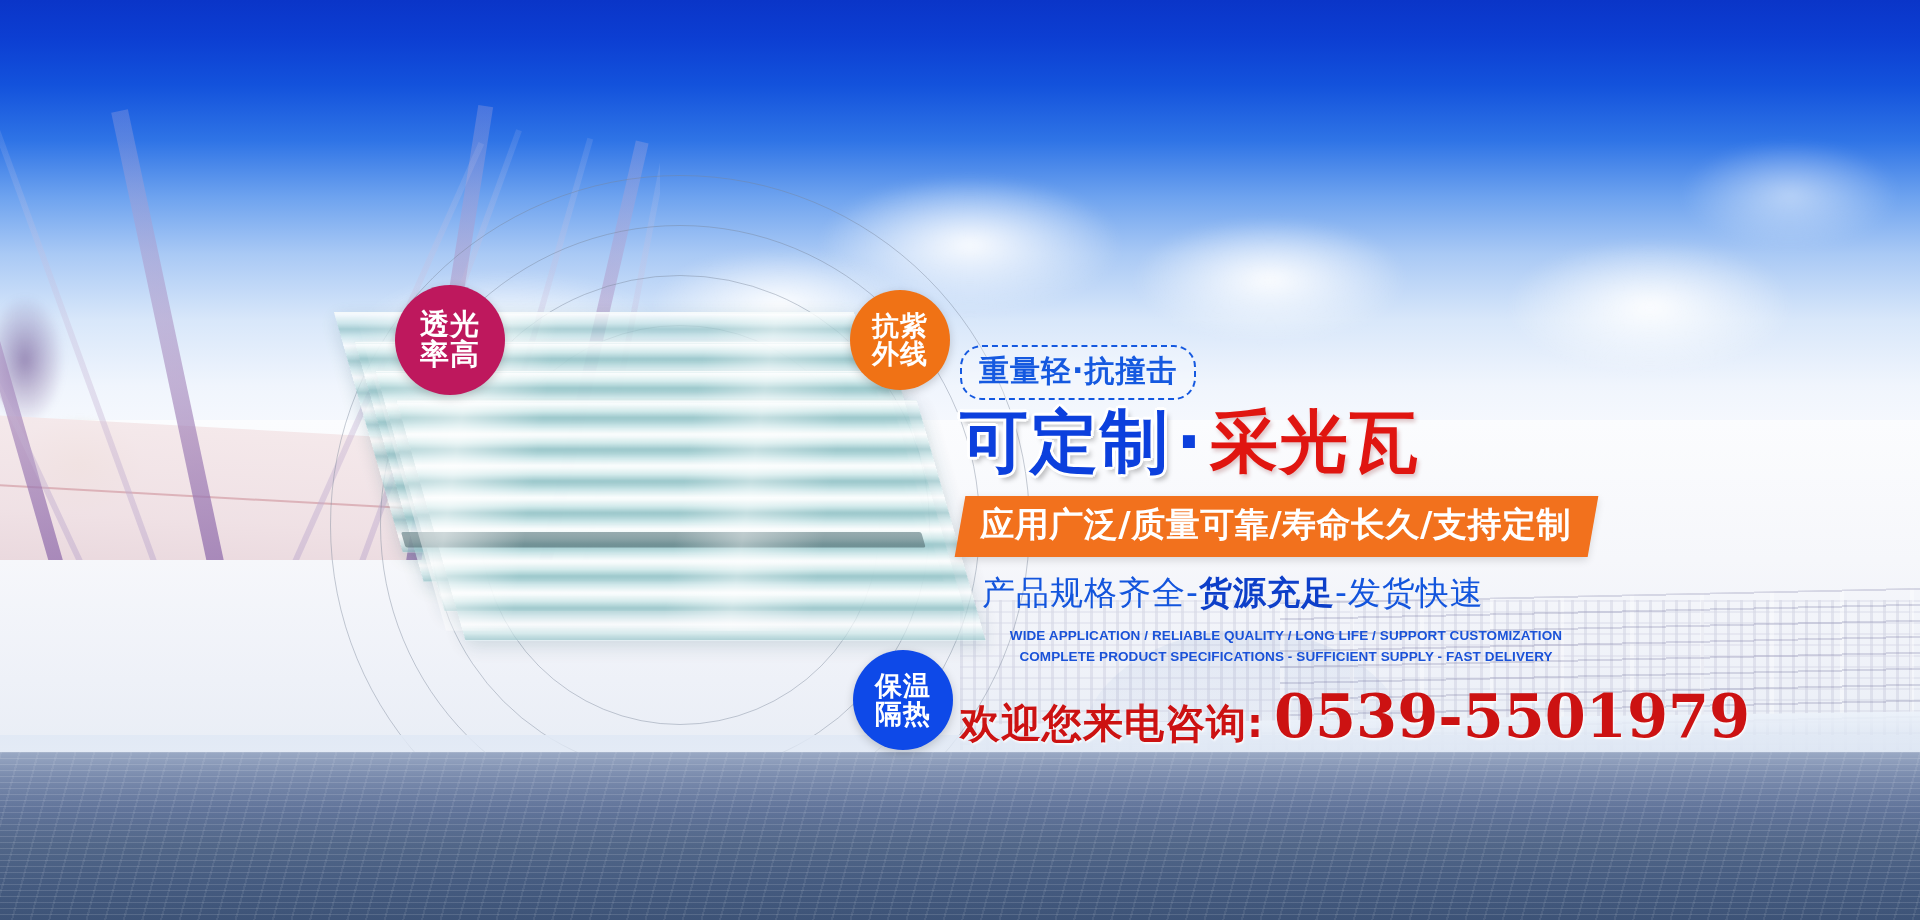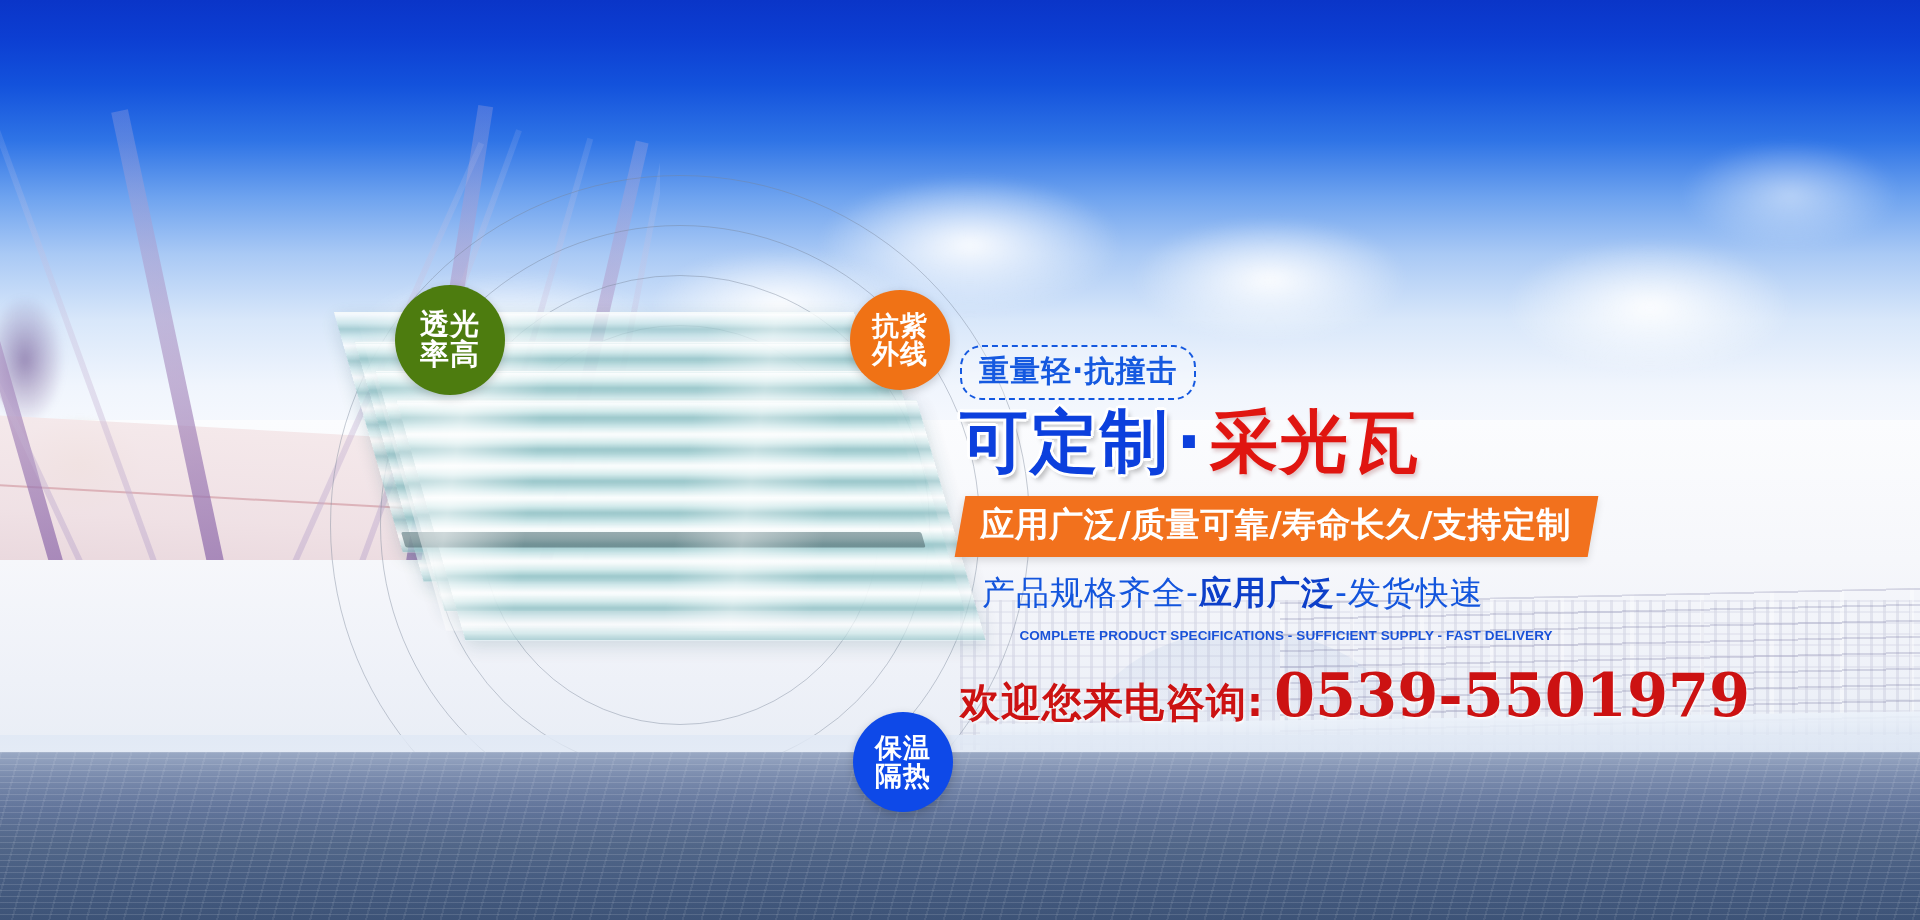--- a/index.html
+++ b/index.html
@@ -163,24 +163,24 @@
 
   
   .badge {
     position:absolute; border-radius:50%;
     display:flex; flex-direction:column; align-items:center; justify-content:center;
     color:#fff; font-weight:700; line-height:1.02;
     box-shadow:0 3px 10px rgba(0,0,0,.18);
     font-family:"DejaVu Sans","Liberation Sans",sans-serif;
   }
   .badge span { display:block; white-space:nowrap; }
-  .b-translucency { left:395px; top:285px; width:110px; height:110px; background:#4d7c0f; font-size:29px; letter-spacing:1px; }
+  .b-translucency { left:395px; top:285px; width:110px; height:110px; background:#be185d; font-size:29px; letter-spacing:1px; }
   .b-uv          { left:850px; top:290px; width:100px; height:100px; background:#f07215; font-size:27px; letter-spacing:1px; }
   .b-weather     { left:352px; top:527px; width:100px; height:100px; background:#16a321; font-size:27px; letter-spacing:1px; }
-  .b-insulation  { left:853px; top:712px; width:100px; height:100px; background:#0e49e8; font-size:27px; letter-spacing:1px; }
+  .b-insulation  { left:853px; top:650px; width:100px; height:100px; background:#0e49e8; font-size:27px; letter-spacing:1px; }
 
   
   .copy { position:absolute; left:960px; top:345px; width:720px; }
 
   .tagline {
     display:inline-block;
     border:2.5px dashed #1559e0;
     border-radius:22px;
     color:#1559e0;
     font-weight:700;
@@ -329,23 +329,24 @@
     <div class="tagline">重量轻·抗撞击</div>
 
     <div class="headline">
       <span class="blue">可定制</span><span class="dot">·</span><span class="red">采光瓦</span>
     </div>
 
     <div class="orangebar">
       <span>应用广泛/质量可靠/寿命长久/支持定制</span>
     </div>
 
-    <div class="subline"><span>产品规格齐全-</span><b>应用广泛</b><span>-发货快速</span></div>
+    <div class="subline"><span>产品规格齐全-</span><b>货源充足</b><span>-发货快速</span></div>
 
     <div class="eng">
+      <div>WIDE APPLICATION / RELIABLE QUALITY / LONG LIFE / SUPPORT CUSTOMIZATION</div>
       <div>COMPLETE PRODUCT SPECIFICATIONS - SUFFICIENT SUPPLY - FAST DELIVERY</div>
     </div>
 
     <div class="phone">
       <span>欢迎您来电咨询:</span><span class="num">0539-5501979</span>
     </div>
 
   </div>
 
 </div>

